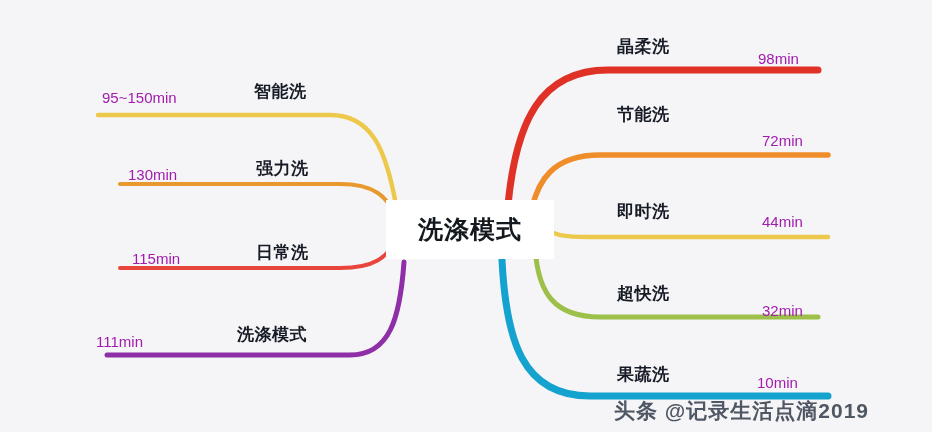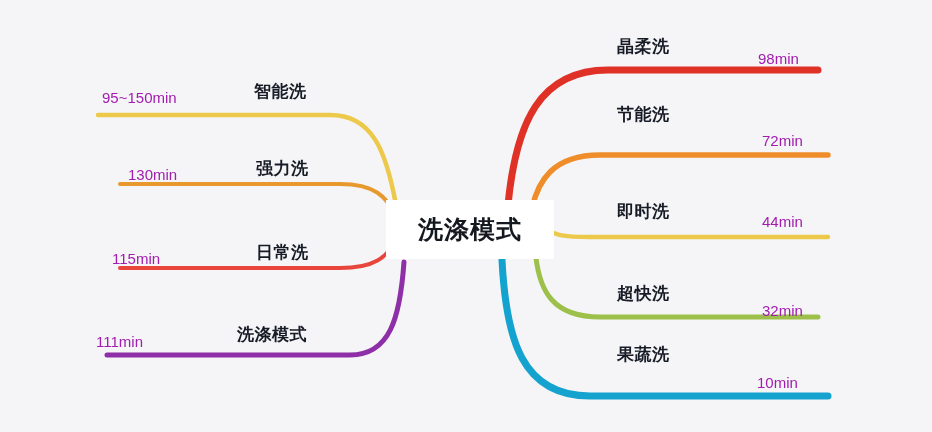--- a/index.html
+++ b/index.html
@@ -106,34 +106,35 @@
     <span class="center-node-label" style="color: rgb(20, 24, 31);">洗涤模式</span>
   </div>
 
   <div class="node-title" style="left:254px; top:83px;">智能洗</div>
   <div class="node-duration" style="left:102px; top:90px;">95~150min</div>
 
   <div class="node-title" style="left:256px; top:160px;">强力洗</div>
   <div class="node-duration" style="left:128px; top:167px;">130min</div>
 
   <div class="node-title" style="left:256px; top:244px;">日常洗</div>
-  <div class="node-duration" style="left:112px; top:251px;">115min</div>
+  <div class="node-duration" style="left:132px; top:251px;">115min</div>
 
   <div class="node-title" style="left:237px; top:326px;">洗涤模式</div>
   <div class="node-duration" style="left:96px; top:334px;">111min</div>
 
   <div class="node-title" style="left:617px; top:38px;">晶柔洗</div>
   <div class="node-duration" style="left:758px; top:51px;">98min</div>
 
   <div class="node-title" style="left:617px; top:106px;">节能洗</div>
   <div class="node-duration" style="left:762px; top:133px;">72min</div>
 
   <div class="node-title" style="left:617px; top:203px;">即时洗</div>
   <div class="node-duration" style="left:762px; top:214px;">44min</div>
 
   <div class="node-title" style="left:617px; top:285px;">超快洗</div>
   <div class="node-duration" style="left:762px; top:295px;margin-top:8px;">32min</div>
 
-  <div class="node-title" style="left:617px; top:346px;">果蔬洗</div>
+  <div class="node-title" style="left:617px; top:366px;">果蔬洗</div>
   <div class="node-duration" style="left:757px; top:375px;">10min</div>
 
+  <div class="watermark">头条 @记录生活点滴2019</div>
 
 </div>
 
 </body></html>

